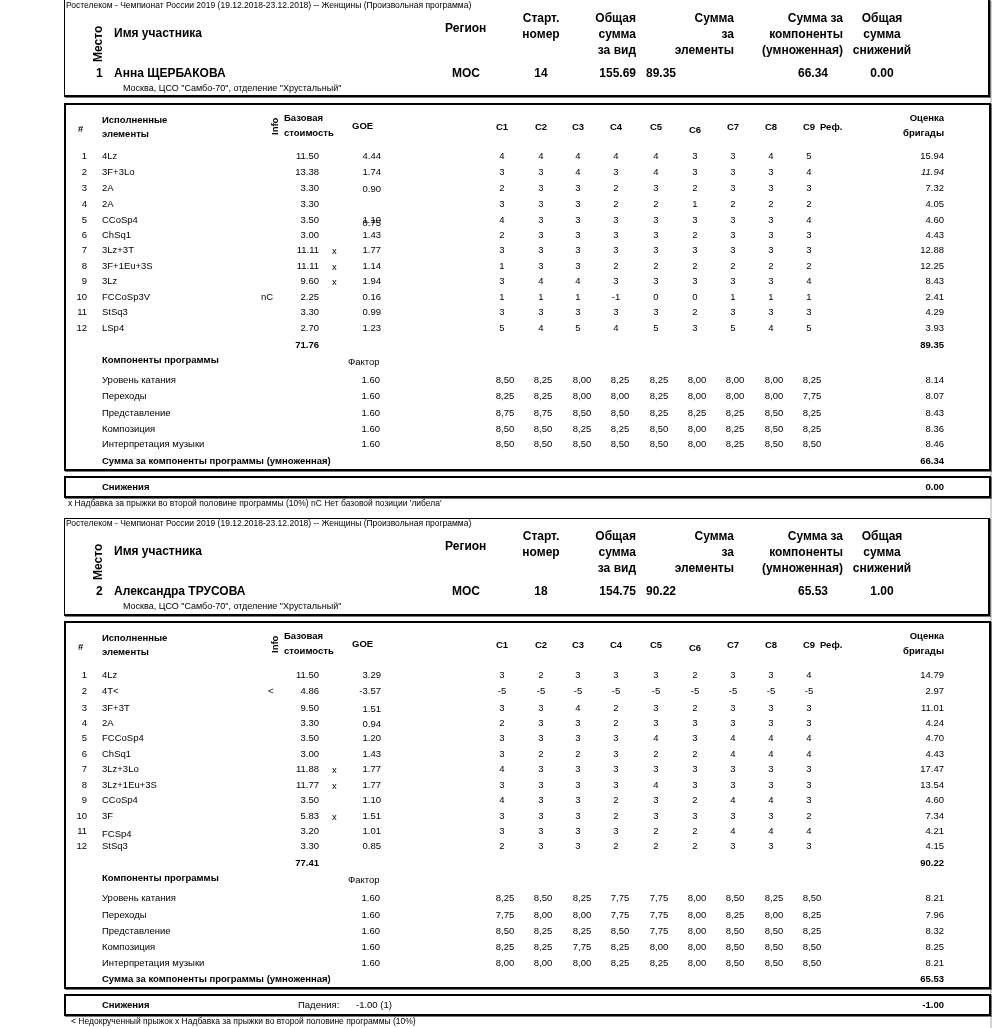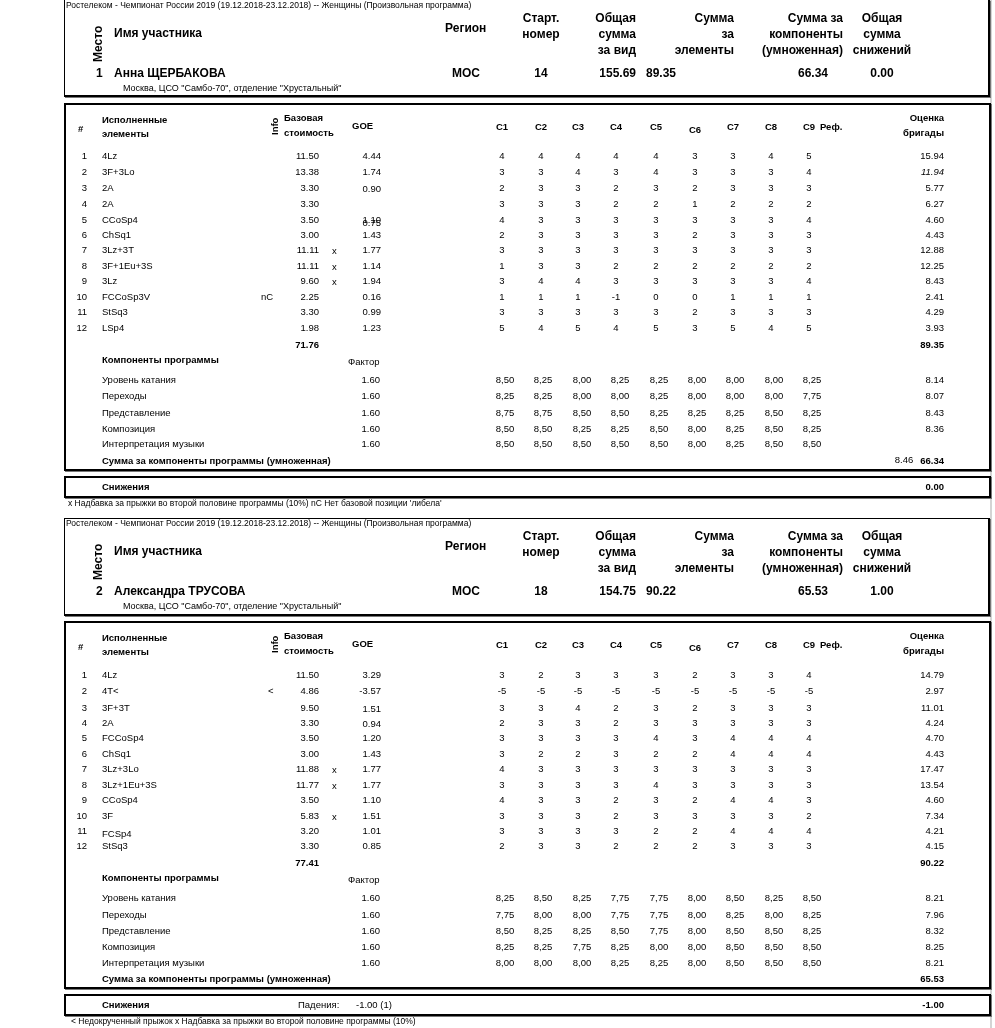--- a/index.html
+++ b/index.html
@@ -141,39 +141,39 @@
         <div class="abs sm r" style="left: 275px; top: 1px; width: 42px;">0.90</div>
         <div class="abs sm c" style="left: 424px; top: 0px; width: 28px;">2</div>
         <div class="abs sm c" style="left: 463px; top: 0px; width: 28px;">3</div>
         <div class="abs sm c" style="left: 500px; top: 0px; width: 28px;">3</div>
         <div class="abs sm c" style="left: 538px; top: 0px; width: 28px;">2</div>
         <div class="abs sm c" style="left: 578px; top: 0px; width: 28px;">3</div>
         <div class="abs sm c" style="left: 617px; top: 0px; width: 28px;">2</div>
         <div class="abs sm c" style="left: 655px; top: 0px; width: 28px;">3</div>
         <div class="abs sm c" style="left: 693px; top: 0px; width: 28px;">3</div>
         <div class="abs sm c" style="left: 731px; top: 0px; width: 28px;">3</div>
-        <div class="abs sm r" style="left: 800px; top: 0px; width: 80px;">5.77</div>
+        <div class="abs sm r" style="left: 800px; top: 0px; width: 80px;">7.32</div>
       </div>
       <div class="abs" style="left: 0px; top: 198px; width: 923px; height: 15px;">
         <div class="abs sm r" style="left: 8px; top: 0px; width: 15px;">4</div>
         <div class="abs sm" style="left: 38px; top: 0px;">2A</div>
         <div class="abs sm" style="left: 197px; top: 0px;"></div>
         <div class="abs sm r" style="left: 215px; top: 0px; width: 40px;">3.30</div>
         <div class="abs sm" style="left: 268px; top: 1px;"></div>
         <div class="abs sm r" style="left: 275px; top: 19px; width: 42px;">0.75</div>
         <div class="abs sm c" style="left: 424px; top: 0px; width: 28px;">3</div>
         <div class="abs sm c" style="left: 463px; top: 0px; width: 28px;">3</div>
         <div class="abs sm c" style="left: 500px; top: 0px; width: 28px;">3</div>
         <div class="abs sm c" style="left: 538px; top: 0px; width: 28px;">2</div>
         <div class="abs sm c" style="left: 578px; top: 0px; width: 28px;">2</div>
         <div class="abs sm c" style="left: 617px; top: 0px; width: 28px;">1</div>
         <div class="abs sm c" style="left: 655px; top: 0px; width: 28px;">2</div>
         <div class="abs sm c" style="left: 693px; top: 0px; width: 28px;">2</div>
         <div class="abs sm c" style="left: 731px; top: 0px; width: 28px;">2</div>
-        <div class="abs sm r" style="left: 800px; top: 0px; width: 80px;">6.27</div>
+        <div class="abs sm r" style="left: 800px; top: 0px; width: 80px;">4.05</div>
       </div>
       <div class="abs" style="left: 0px; top: 214px; width: 923px; height: 15px;">
         <div class="abs sm r" style="left: 8px; top: 0px; width: 15px;">5</div>
         <div class="abs sm" style="left: 38px; top: 0px;">CCoSp4</div>
         <div class="abs sm" style="left: 197px; top: 0px;"></div>
         <div class="abs sm r" style="left: 215px; top: 0px; width: 40px;">3.50</div>
         <div class="abs sm" style="left: 268px; top: 1px;"></div>
         <div class="abs sm r" style="left: 275px; top: 0px; width: 42px;">1.10</div>
         <div class="abs sm c" style="left: 424px; top: 0px; width: 28px;">4</div>
         <div class="abs sm c" style="left: 463px; top: 0px; width: 28px;">3</div>
@@ -291,21 +291,21 @@
         <div class="abs sm c" style="left: 617px; top: 0px; width: 28px;">2</div>
         <div class="abs sm c" style="left: 655px; top: 0px; width: 28px;">3</div>
         <div class="abs sm c" style="left: 693px; top: 0px; width: 28px;">3</div>
         <div class="abs sm c" style="left: 731px; top: 0px; width: 28px;">3</div>
         <div class="abs sm r" style="left: 800px; top: 0px; width: 80px;">4.29</div>
       </div>
       <div class="abs" style="left: 0px; top: 322px; width: 923px; height: 15px;">
         <div class="abs sm r" style="left: 8px; top: 0px; width: 15px;">12</div>
         <div class="abs sm" style="left: 38px; top: 0px;">LSp4</div>
         <div class="abs sm" style="left: 197px; top: 0px;"></div>
-        <div class="abs sm r" style="left: 215px; top: 0px; width: 40px;">1.98</div>
+        <div class="abs sm r" style="left: 215px; top: 0px; width: 40px;">2.70</div>
         <div class="abs sm" style="left: 268px; top: 1px;"></div>
         <div class="abs sm r" style="left: 275px; top: 0px; width: 42px;">1.23</div>
         <div class="abs sm c" style="left: 424px; top: 0px; width: 28px;">5</div>
         <div class="abs sm c" style="left: 463px; top: 0px; width: 28px;">4</div>
         <div class="abs sm c" style="left: 500px; top: 0px; width: 28px;">5</div>
         <div class="abs sm c" style="left: 538px; top: 0px; width: 28px;">4</div>
         <div class="abs sm c" style="left: 578px; top: 0px; width: 28px;">5</div>
         <div class="abs sm c" style="left: 617px; top: 0px; width: 28px;">3</div>
         <div class="abs sm c" style="left: 655px; top: 0px; width: 28px;">5</div>
         <div class="abs sm c" style="left: 693px; top: 0px; width: 28px;">4</div>
@@ -377,21 +377,21 @@
         <div class="abs sm r" style="left: 270px; top: 0px; width: 46px;">1.60</div>
         <div class="abs sm c" style="left: 424px; top: 0px; width: 34px;">8,50</div>
         <div class="abs sm c" style="left: 462px; top: 0px; width: 34px;">8,50</div>
         <div class="abs sm c" style="left: 501px; top: 0px; width: 34px;">8,50</div>
         <div class="abs sm c" style="left: 539px; top: 0px; width: 34px;">8,50</div>
         <div class="abs sm c" style="left: 578px; top: 0px; width: 34px;">8,50</div>
         <div class="abs sm c" style="left: 616px; top: 0px; width: 34px;">8,00</div>
         <div class="abs sm c" style="left: 654px; top: 0px; width: 34px;">8,25</div>
         <div class="abs sm c" style="left: 693px; top: 0px; width: 34px;">8,50</div>
         <div class="abs sm c" style="left: 731px; top: 0px; width: 34px;">8,50</div>
-        <div class="abs sm r" style="left: 800px; top: 16px; width: 80px; text-align: center;">8.46</div>
+        <div class="abs sm r" style="left: 800px; top: 0px; width: 80px;">8.46</div>
       </div>
       <div class="abs smb" style="left: 38px; top: 455px;">Сумма за компоненты программы (умноженная)</div>
       <div class="abs smb r" style="left: 800px; top: 455px; width: 80px;">66.34</div>
       <div class="ded-box" style="top: 476px;"></div>
       <div class="abs smb" style="left: 38px; top: 481px;">Снижения</div>
       <div class="abs sm" style="left: 234px; top: 481px;"></div>
       <div class="abs sm" style="left: 292px; top: 481px;"></div>
       <div class="abs smb r" style="left: 800px; top: 481px; width: 80px;">0.00</div>
       <div class="legend" style="left: 4px; top: 498px;">x Надбавка за прыжки во второй половине программы (10%)   nC Нет базовой позиции 'либела'</div>
     </div>

